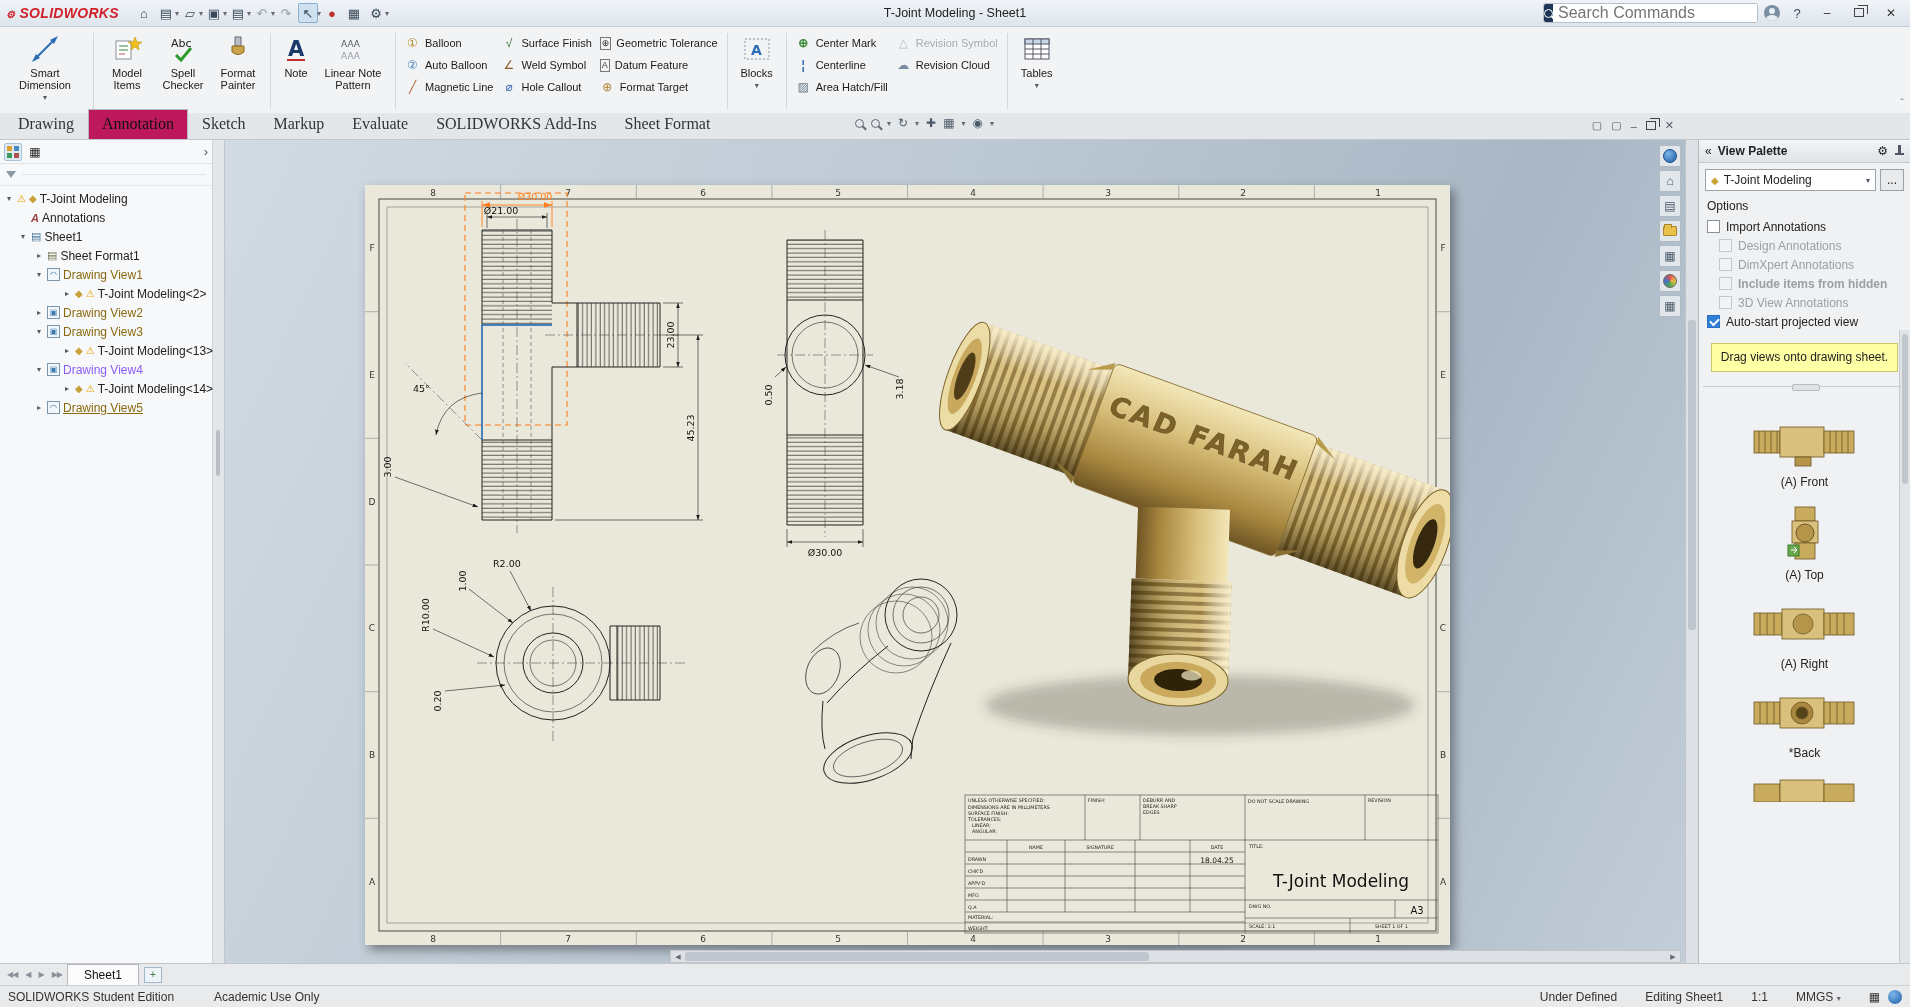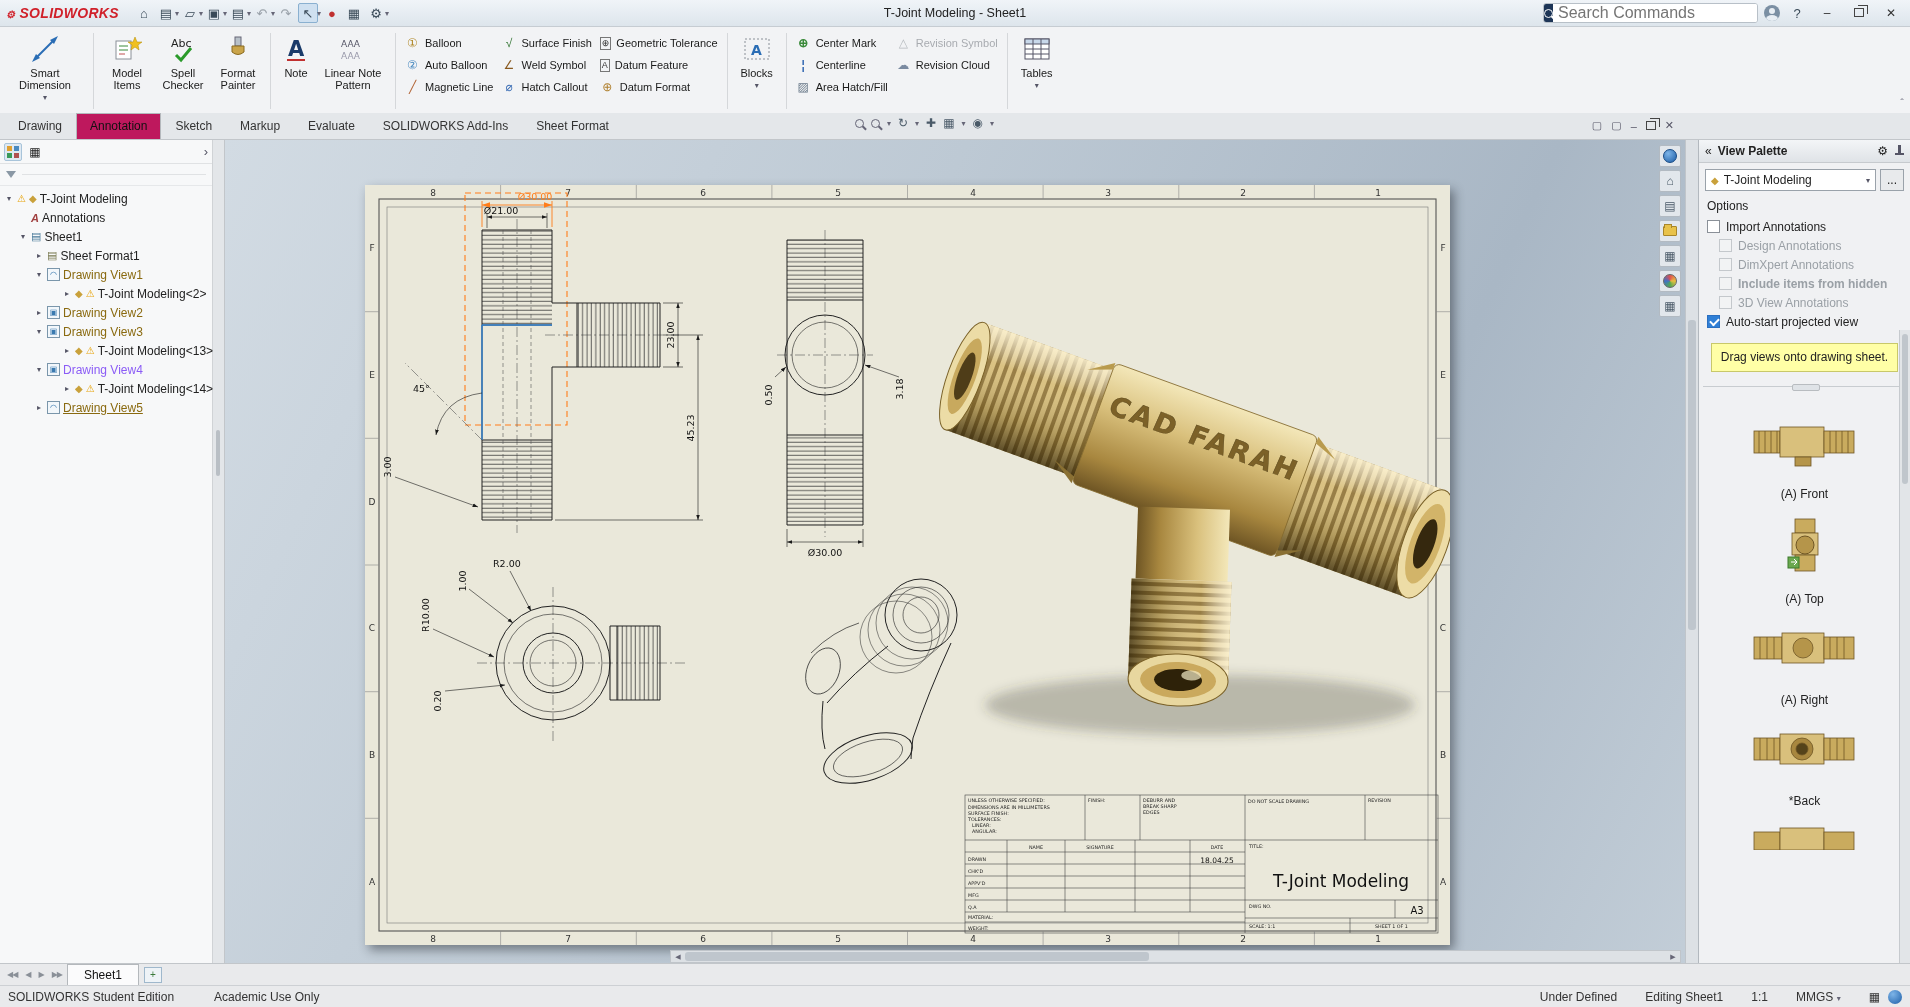--- a/index.html
+++ b/index.html
@@ -37,21 +37,21 @@
   .rb-div { width:1px; background:#d5d7da; margin:4px 5px; }
   .rb-stack { display:flex; flex-direction:column; justify-content:flex-start; padding:5px 4px; gap:4px; }
   .rb-sm { display:flex; align-items:center; gap:5px; font-size:11px; color:#1a1a1a; height:18px; white-space:nowrap; }
   .rb-sm .sic { width:15px; display:inline-flex; justify-content:center; font-size:12px; }
   .rb-sm.disabled { color:#a8abb0; }
   .gbox { border:1px solid #777; font-size:9px; padding:0 1px; line-height:11px; color:#333; }
   .rb-collapse { position:absolute; right:6px; bottom:4px; color:#778; font-size:11px; }
 
   
   .tabstrip { height:27px; background:#e4e7ea; border-bottom:1px solid #c2c6ca; display:flex; align-items:flex-end; padding-left:4px; position:relative; }
-  .tab { padding:5px 13px 6px; font-size:12px; color:#333; border:1px solid transparent; border-bottom:none; white-space:nowrap; }
+  .tab { padding:5px 13px 6px; font-size:16px; color:#333; border:1px solid transparent; border-bottom:none; white-space:nowrap;font-family:Liberation Serif, serif; }
   .tab.active { background:#be185d; border-color:#b4b8bc; color:#111; }
   .viewtools { position:absolute; left:855px; top:3px; display:flex; align-items:center; gap:7px; color:#4a5a68; }
   .viewtools .dd { font-size:8px; color:#667; }
   .docwin { position:absolute; right:236px; top:6px; display:flex; align-items:center; gap:9px; color:#556; font-size:11px; }
 
   
   .main { height:823px; display:flex; }
 
   
   .left-panel { width:225px; background:#f7f8f9; border-right:1px solid #c2c6ca; position:relative; flex:none; }
@@ -106,21 +106,21 @@
   .cb.dis { border-color:#c4c8cc; background:#f2f3f4; }
   .cb.on { background:#2f7fd6; border-color:#2a6fc0; }
   .cb.on::after { content:""; position:absolute; left:2px; top:2px; width:7px; height:4px; border-left:2px solid #fff; border-bottom:2px solid #fff; transform:rotate(-45deg); }
   .cblbl.dis { color:#9aa0a6; }
   .dragnote { margin:10px 12px 6px; background:#ffffa6; border:1px solid #c8c86a; text-align:center; padding:6px 8px; line-height:15px; color:#222; }
   .vp-div { margin:8px 4px 2px; border-top:1px solid #c8ccd0; position:relative; height:6px; }
   .vp-div::after { content:""; position:absolute; left:50%; top:-3px; width:26px; height:5px; margin-left:-13px; background:#dfe3e7; border:1px solid #b8bcc0; border-radius:2px; }
   .thumblist { flex:1; overflow:hidden; padding-top:22px; }
   .thumb { display:flex; flex-direction:column; align-items:center; margin-bottom:16px; }
   .thumb .timg { background:transparent; }
-  .thumb .tlbl { margin-top:16px; color:#222; }
+  .thumb .tlbl { margin-top:4px; color:#222; }
   .vp-scroll { position:absolute; right:0; top:190px; bottom:0; width:11px; background:#e2e5e8; border-left:1px solid #c6cace; }
   .vp-scroll::after { content:""; position:absolute; left:2px; right:2px; top:4px; height:150px; background:#c0c6cc; border-radius:3px; }
 
   
   .sheettabs { height:22px; background:#e9eaec; border-top:1px solid #c2c6ca; display:flex; align-items:center; padding-left:4px; gap:2px; }
   .stnav { font-size:8px; color:#8a9098; padding:0 3px; letter-spacing:-1px; }
   .sheettab { background:#fbfbfc; border:1px solid #b4b8bc; border-bottom:none; padding:3px 16px 4px; font-size:12px; color:#111; display:flex; align-items:center; gap:5px; }
   .addsheet { width:18px; height:16px; background:#eef3f7; border:1px solid #9fb8cc; font-size:10px; color:#3a7a3a; display:inline-flex; align-items:center; justify-content:center; margin-left:3px; }
   .statusbar { height:22px; background:#e9eaec; border-top:1px solid #cdd0d4; display:flex; align-items:center; padding:0 8px; font-size:12px; color:#333; }
   .sb-left { display:flex; gap:40px; }
@@ -255,35 +255,35 @@
       <div class="rb-sm">
           <span class="sic" style="color:#3a7a3a;">√</span>
           <span>Surface Finish</span>
         </div>
       <div class="rb-sm">
           <span class="sic" style="color:#8a5a20;">∠</span>
           <span>Weld Symbol</span>
         </div>
       <div class="rb-sm">
           <span class="sic" style="color:#3a6db5;">⌀</span>
-          <span>Hatch Callout</span>
+          <span>Hole Callout</span>
         </div>
     </div>
     <div class="rb-stack">
       <div class="rb-sm">
           <span class="gbox">⊕</span>
           <span>Geometric Tolerance</span>
         </div>
       <div class="rb-sm">
           <span class="gbox">A</span>
           <span>Datum Feature</span>
         </div>
       <div class="rb-sm">
           <span class="sic" style="color:#b08030;">⊕</span>
-          <span>Datum Format</span>
+          <span>Format Target</span>
         </div>
     </div>
     <div class="rb-div"></div>
     <div class="rb-lg" style="width:48px;">
       <span class="ic">
         <svg width="30" height="30">
             <rect x="3" y="5" width="24" height="20" fill="none" stroke="#8a9098" stroke-dasharray="2 2"></rect>
             <text x="9" y="21" font-size="14" font-weight="bold" fill="#2a6db5">A</text>
           </svg>
       </span>

